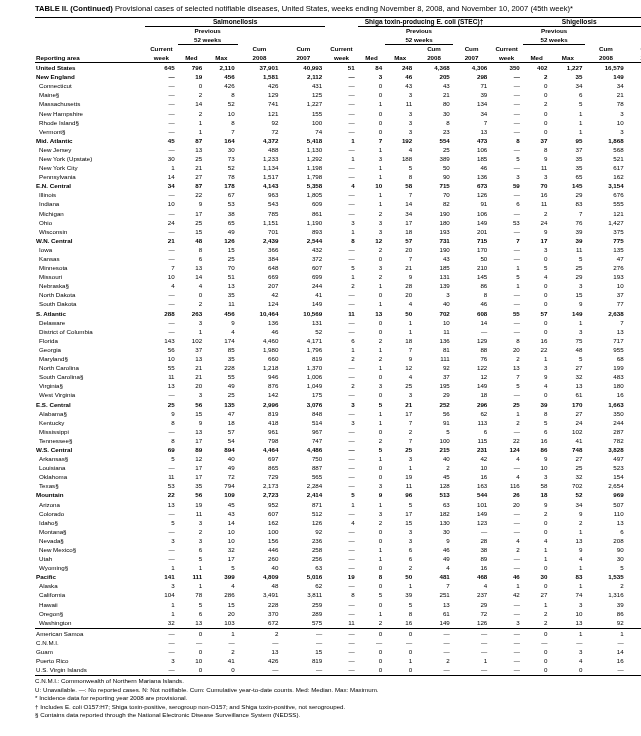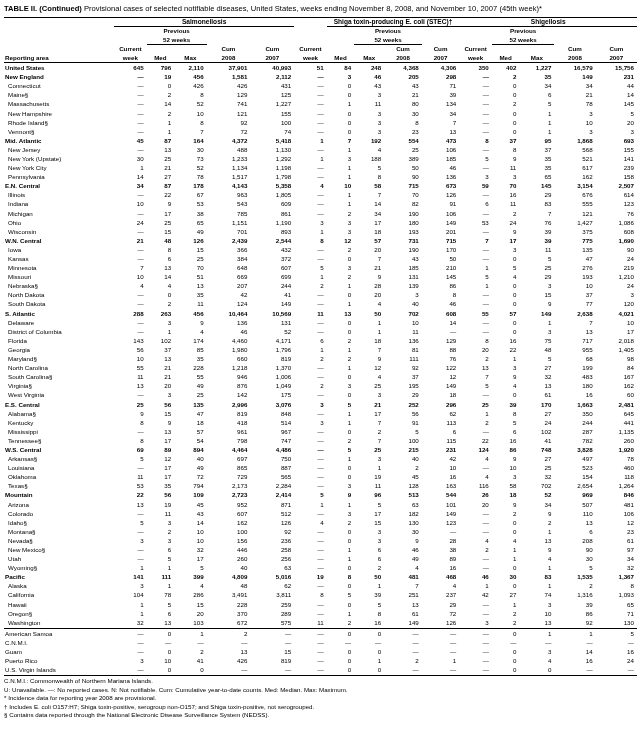--- a/index.html
+++ b/index.html
@@ -1,17 +1,17 @@
 <!DOCTYPE html>
 <html><head>
 <meta charset="utf-8">
 <style>
   html,body{margin:0;padding:0;background:#fff;}
   body{width:641px;font-family:"Liberation Sans", sans-serif;color:#000;}
-  .page{width:585px;padding:4px 4px 2px 4px;box-sizing:border-box;}
+  .page{width:585px;padding:4px 4px 2px 4px;box-sizing:border-box;margin-left:31px;}
   .caption{font-size:7.6px;line-height:10px;margin:0 0 3px 0;}
   .caption b{font-weight:bold;}
   table.main{border-collapse:collapse;width:633px;table-layout:fixed;font-size:6.2px;}
   table.main td, table.main th{padding:0;margin:0;vertical-align:bottom;}
   .grp{font-weight:bold;text-align:center;font-size:6.6px;}
   .sub{font-weight:bold;text-align:center;font-size:6.2px;}
   .hdrline-top td{border-top:1.1px solid #000;}
   .hdrline-bot td{border-bottom:1.1px solid #000;}
   .thinrule td{border-bottom:.5px solid #000;height:1px;padding:0;}
   .lbl{text-align:left;padding-left:1px !important;}

